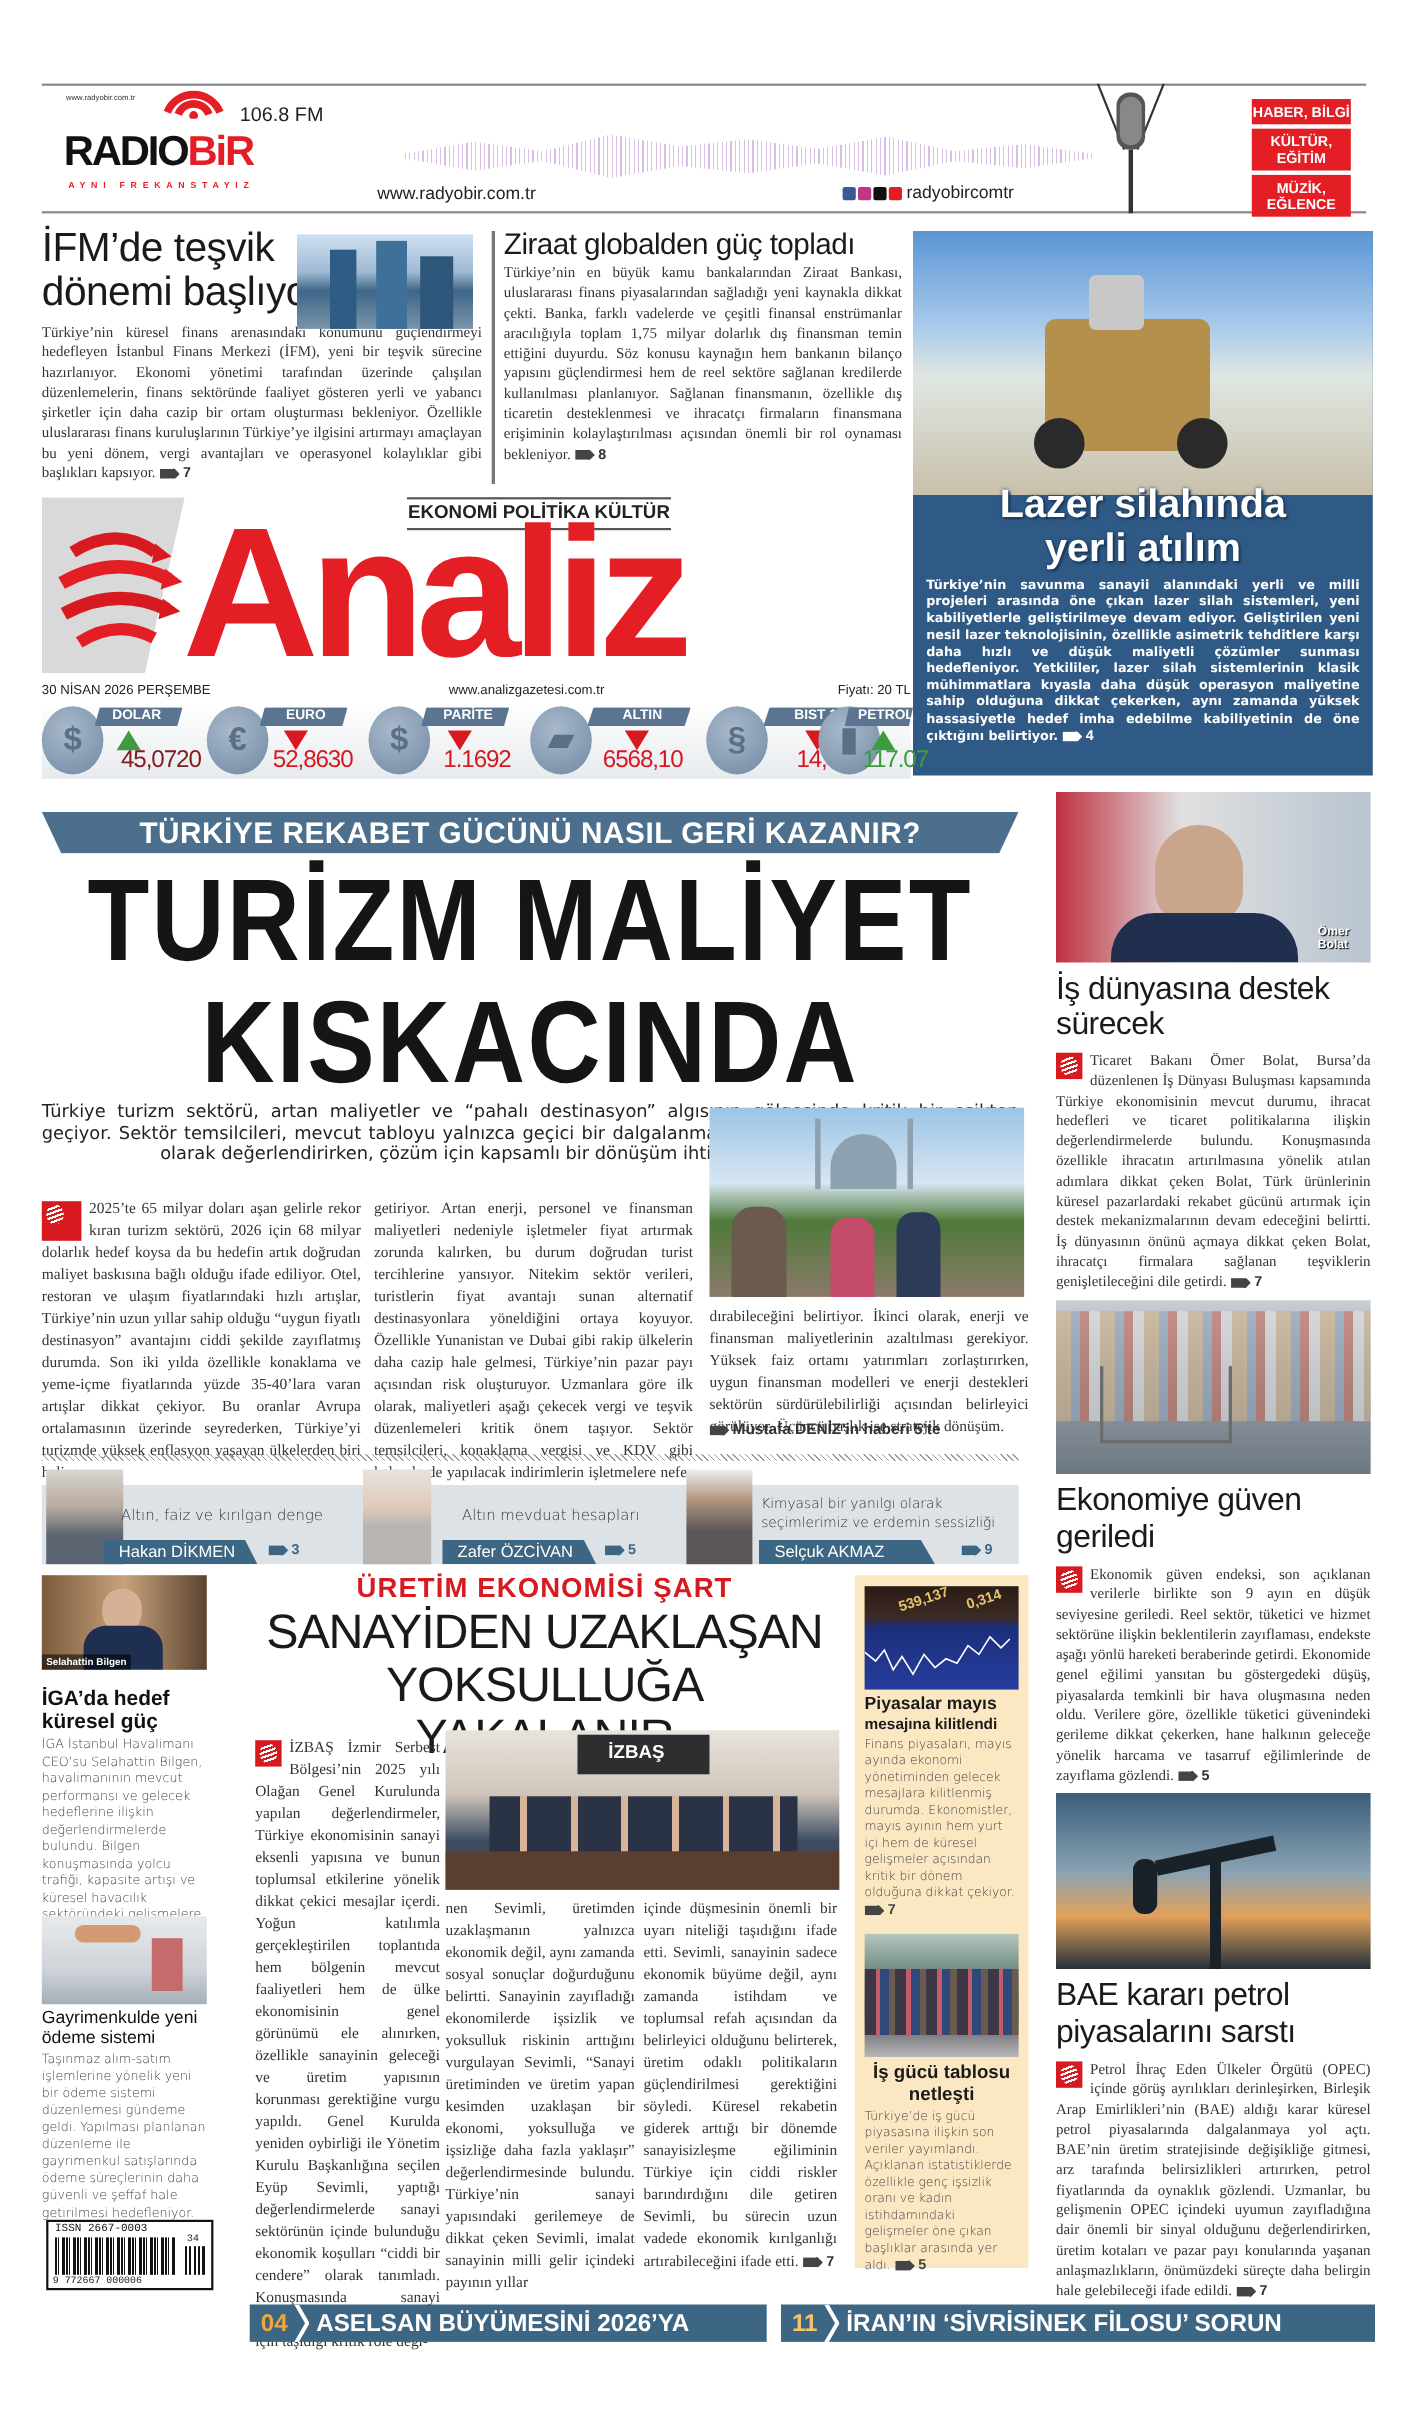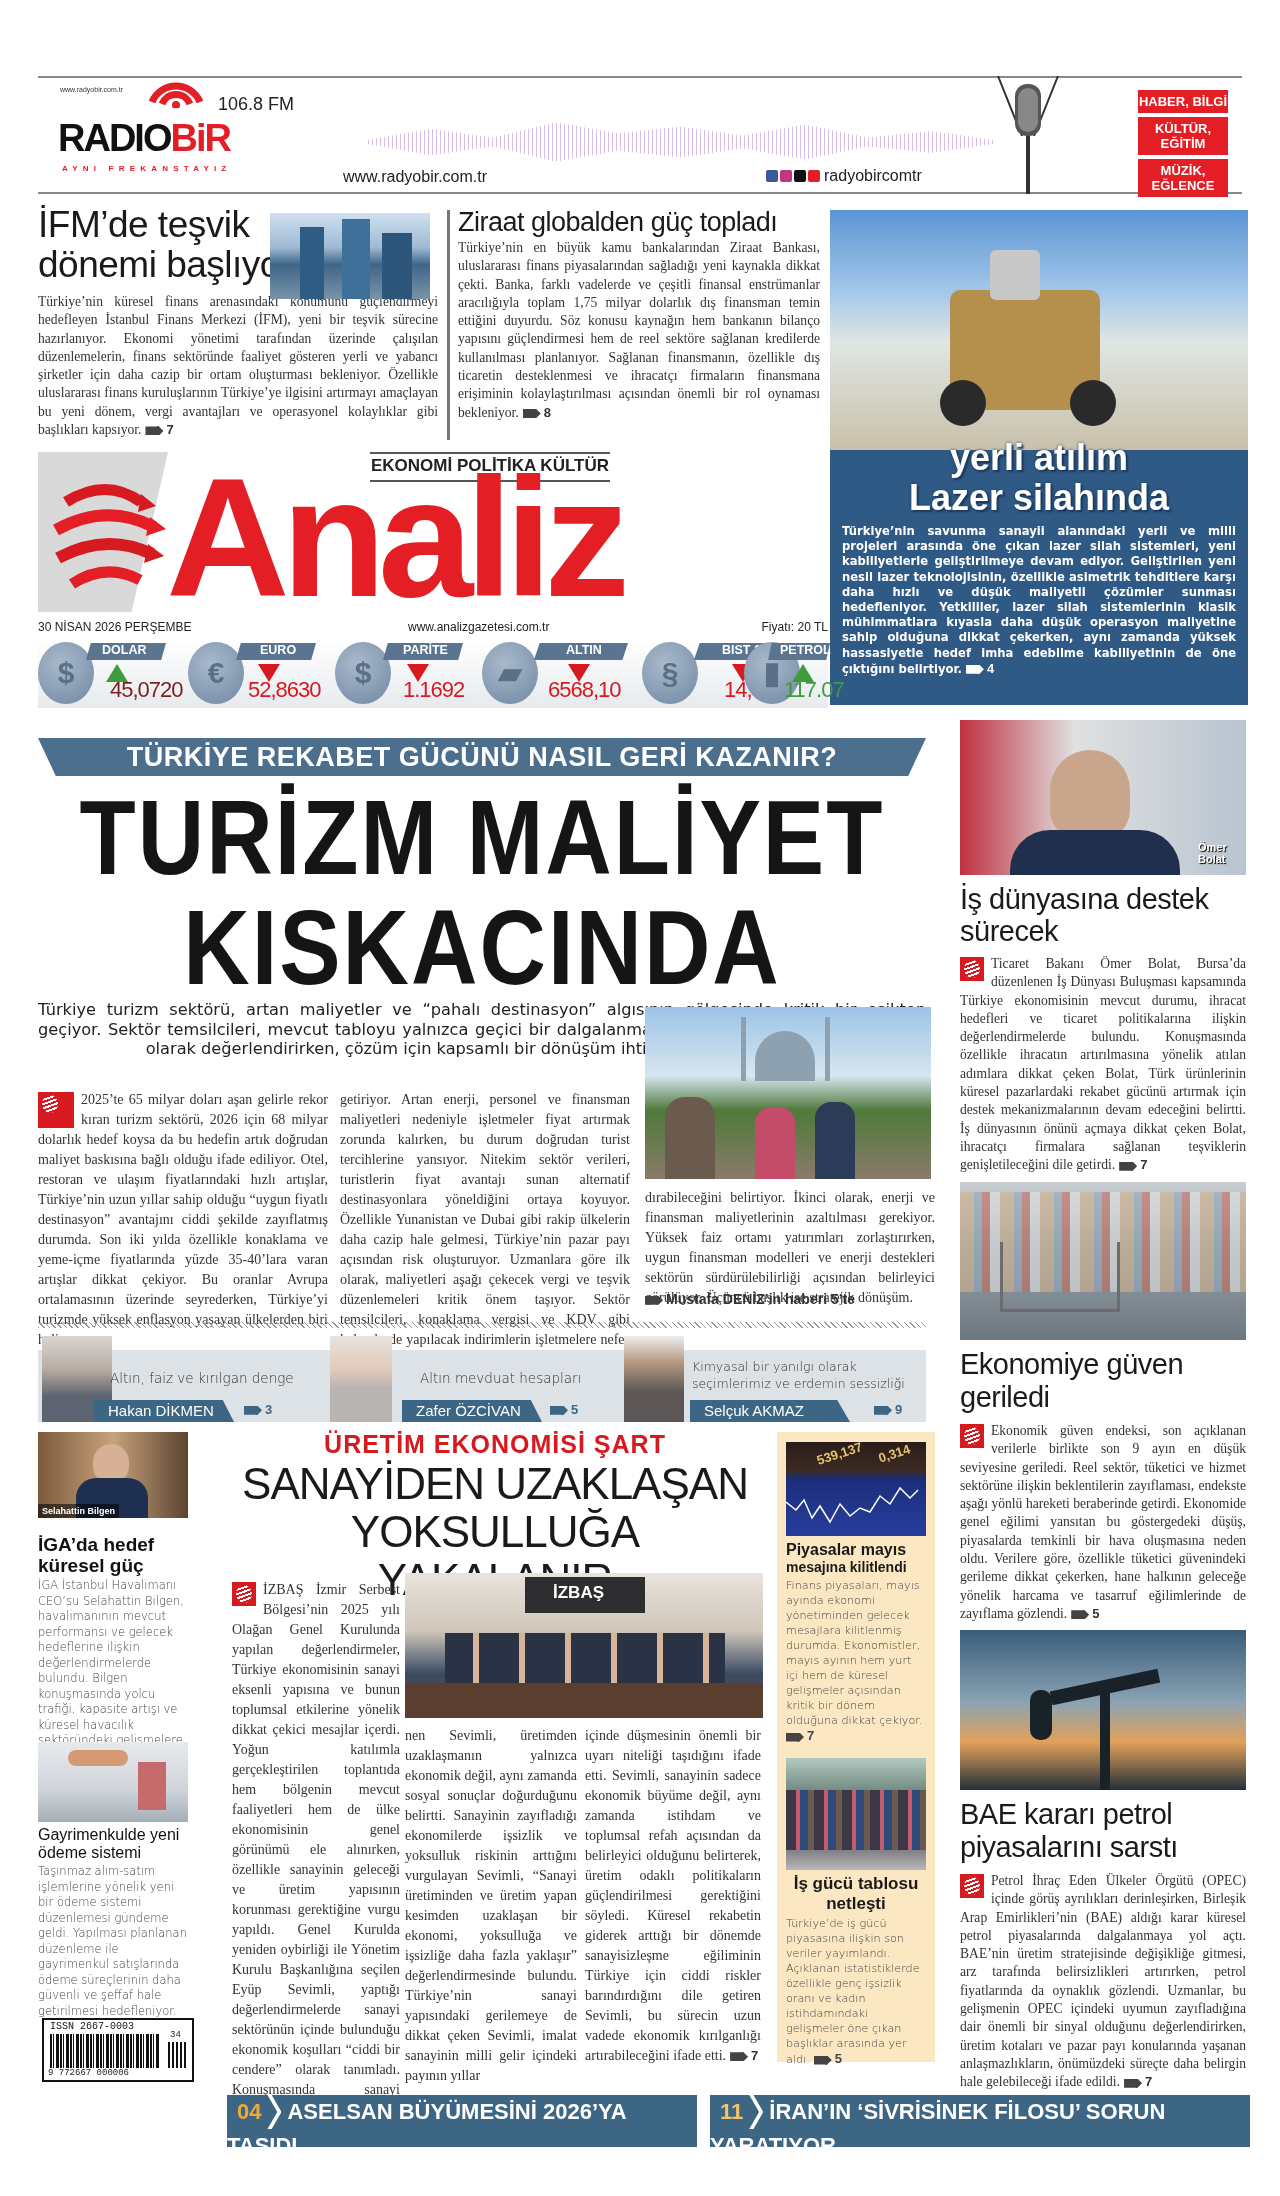--- a/index.html
+++ b/index.html
@@ -21,21 +21,21 @@
 .coin{position:absolute;left:0;top:2px;width:56px;height:62px;border-radius:50%;background:radial-gradient(circle at 40% 35%,#a9b9cb,#7088a3);color:#5a6f88;font-family:"Liberation Sans",sans-serif;font-size:30px;text-align:center;line-height:62px;font-weight:bold}
 .mk-bar{position:absolute;top:3px;height:17px;background:#5b7590;clip-path:polygon(6% 0,100% 0,94% 100%,0 100%)}
 .mk-label{position:absolute;top:3px;color:#fff;font-family:"Liberation Sans",sans-serif;font-weight:bold;font-size:12.5px}
 .tri-up{position:absolute;width:0;height:0;border-left:11px solid transparent;border-right:11px solid transparent;border-bottom:18px solid #3e9b3e}
 .tri-down{position:absolute;width:0;height:0;border-left:11px solid transparent;border-right:11px solid transparent;border-top:18px solid #d71920}
 .mk-val{position:absolute;top:37px;font-family:"Liberation Sans",sans-serif;font-size:22px;letter-spacing:-1px}
 
 .col-name{position:absolute;top:1400px;height:22px;background:#3c6684;color:#fff;font-family:"Liberation Sans",sans-serif;font-size:15px;line-height:22px;padding-left:14px;clip-path:polygon(0 0,92% 0,100% 100%,0 100%)}
 .col-title{position:absolute;font-family:"DejaVu Sans",sans-serif;font-weight:300;font-size:13.5px;color:#333}
 
-.bot{position:absolute;top:2095px;height:52px;background:#3c6684;color:#fff;font-family:"Liberation Sans",sans-serif;font-weight:bold;font-size:22px;line-height:34px}
+.bot{position:absolute;top:2095px;height:34px;background:#3c6684;color:#fff;font-family:"Liberation Sans",sans-serif;font-weight:bold;font-size:22px;line-height:34px}
 .bot .num{color:#f0a83a;padding-left:10px}
 .bot .chev{display:inline-block;width:14px;height:34px;background:#fff;clip-path:polygon(0 0,30% 0,100% 50%,30% 100%,0 100%,70% 50%);vertical-align:top;margin:0 6px}
 </style>
 </head>
 <body>
 
 <div id="radio" class="abs">
   <div class="abs sans" style="left:22px;top:8px;font-size:7px;color:#333">www.radyobir.com.tr</div>
   <div class="abs" style="left:108px;top:-6px;width:60px;height:36px">
     <svg width="60" height="36" viewBox="0 0 60 36">
@@ -94,22 +94,22 @@
 </div>
 
 <div class="abs" style="left:830px;top:210px;width:418px;height:495px;background:#2f5a86">
   <div class="abs photo" style="left:0;top:0;width:418px;height:240px;background:linear-gradient(180deg,#5a95d4 0%,#a6c9ea 35%,#dfe6e2 55%,#c9c0ab 100%)">
     <div class="abs" style="left:120px;top:80px;width:150px;height:120px;background:#b58f4c;border-radius:10px 10px 4px 4px"></div>
     <div class="abs" style="left:160px;top:40px;width:50px;height:50px;background:#c8c8c8;border-radius:6px"></div>
     <div class="abs" style="left:110px;top:170px;width:46px;height:46px;border-radius:50%;background:#2a2a2a"></div>
     <div class="abs" style="left:240px;top:170px;width:46px;height:46px;border-radius:50%;background:#2a2a2a"></div>
   </div>
   <div class="abs sans" style="left:0;top:228px;width:418px;text-align:center;color:#fff;font-weight:bold;font-size:36px;line-height:40px;text-shadow:0 0 3px #1b3a5c,2px 2px 2px #1b3a5c">
+    <div>Lazer silahında</div>
     <div>yerli atılım</div>
-    <div>Lazer silahında</div>
   </div>
   <p class="abs" style="left:12px;top:314px;width:394px;color:#fff;font-family:'DejaVu Sans',sans-serif;font-weight:bold;font-size:11.6px;line-height:15.2px;text-align:justify"><span>Türkiye’nin savunma sanayii alanındaki yerli ve milli projeleri arasında öne çıkan lazer silah sistemleri, yeni kabiliyetlerle geliştirilmeye devam ediyor. Geliştirilen yeni nesil lazer teknolojisinin, özellikle asimetrik tehditlere karşı daha hızlı ve düşük maliyetli çözümler sunması hedefleniyor. Yetkililer, lazer silah sistemlerinin klasik mühimmatlara kıyasla daha düşük operasyon maliyetine sahip olduğuna dikkat çekerken, aynı zamanda yüksek hassasiyetle hedef imha edebilme kabiliyetinin de öne çıktığını belirtiyor.</span><span class="arrow" style="background:#fff"></span><span class="pg" style="color:#fff">4</span></p>
 </div>
 
 <div class="abs" style="left:38px;top:452px;width:790px;height:166px">
   <div class="abs" style="left:0;top:0;width:130px;height:160px;background:#d9d9d9;clip-path:polygon(0 0,100% 0,72% 100%,0 100%)"></div>
   <div class="abs" style="left:8px;top:20px;width:120px;height:130px">
     <svg width="120" height="130" viewBox="0 0 120 130">
       <path d="M20 30 Q60 5 95 30" stroke="#d71920" stroke-width="11" fill="none"></path>
       <path d="M10 58 Q60 30 108 55" stroke="#e31e24" stroke-width="12" fill="none"></path>

